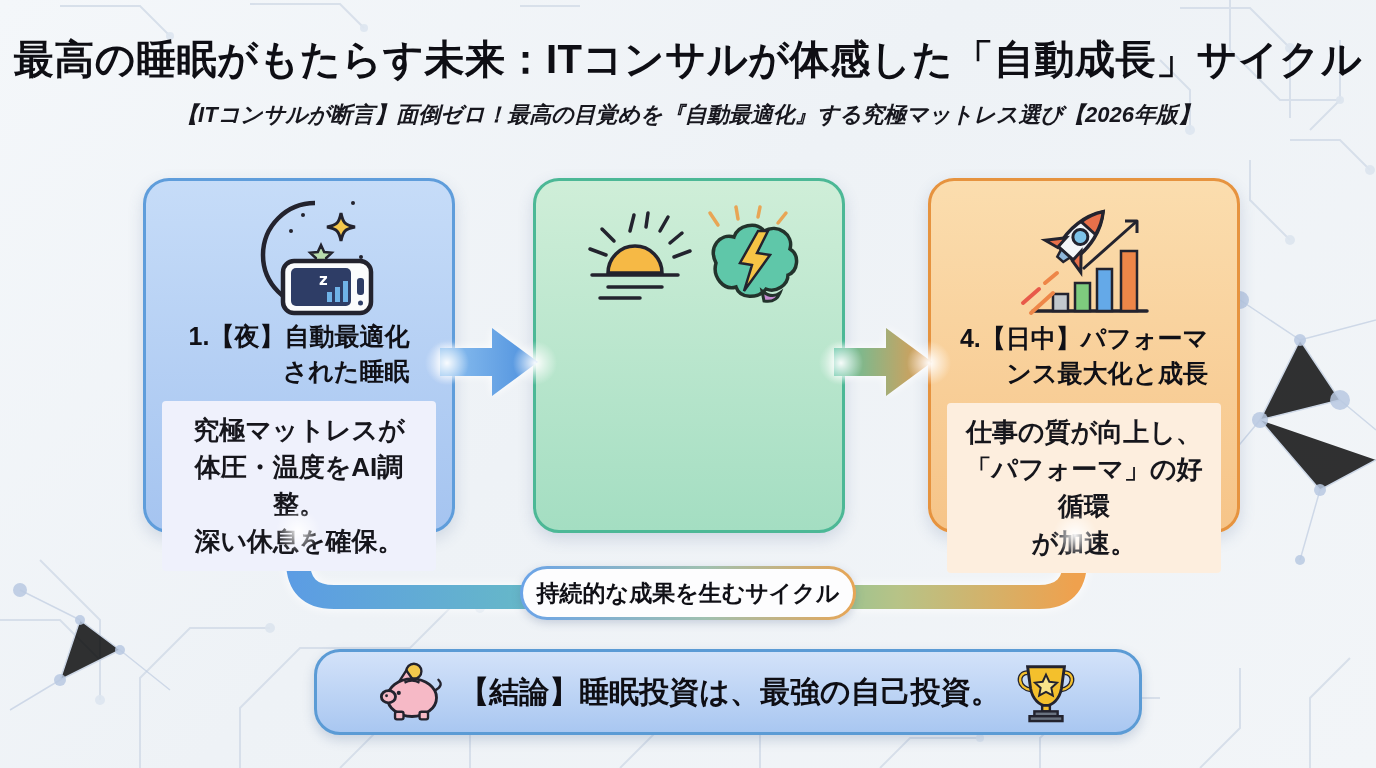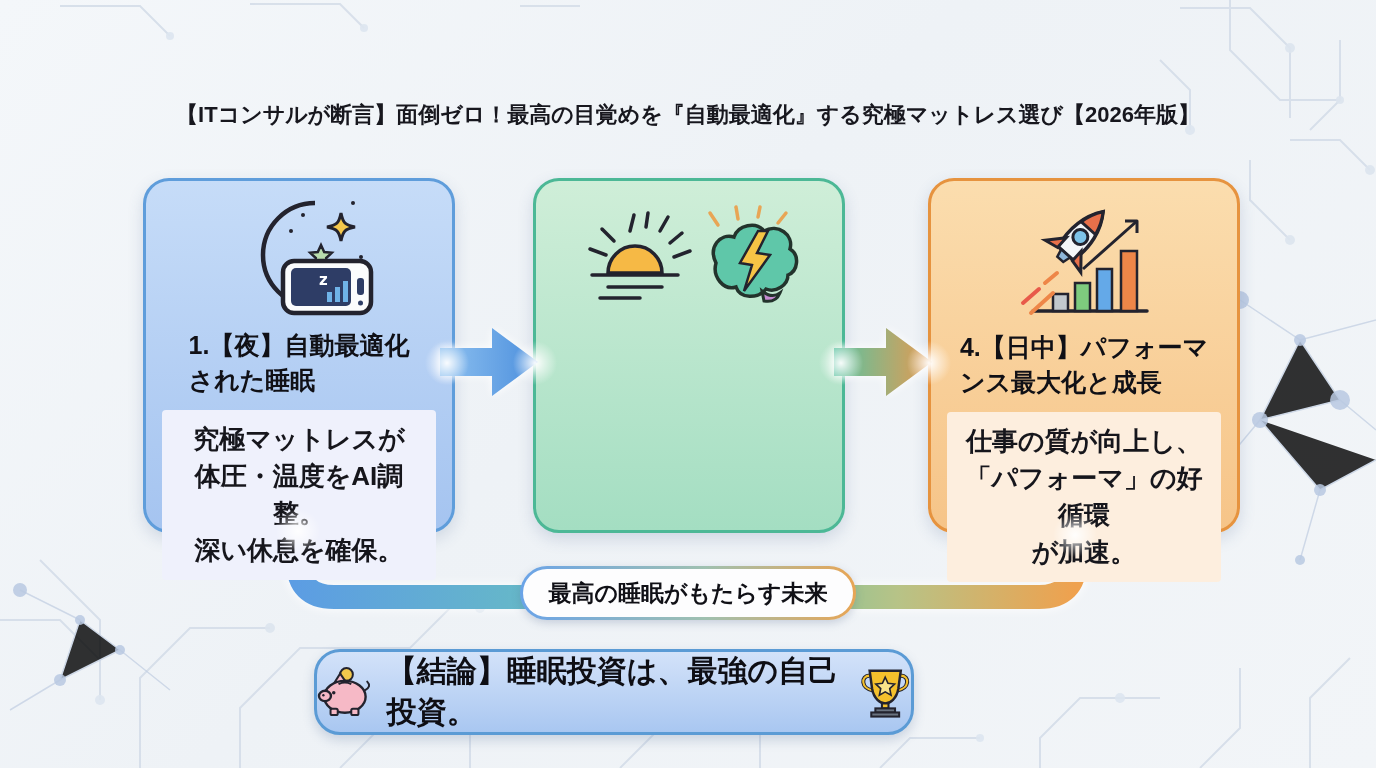--- a/index.html
+++ b/index.html
@@ -5,32 +5,32 @@
   html,body{margin:0;padding:0;}
   body{font-family:"Liberation Sans","DejaVu Sans",sans-serif;}
   .stage{position:relative;width:1376px;height:768px;overflow:hidden;
          background:linear-gradient(135deg,#f4f7fa 0%,#eef2f6 45%,#f2f5f8 100%);}
   .bg-svg{position:absolute;left:0;top:0;z-index:0;pointer-events:none;}
 
   
   .title{position:absolute;left:0;top:32px;width:100%;text-align:center;z-index:2;
          font-size:40px;font-weight:900;color:#0e0e14;letter-spacing:.5px;}
   .subtitle{position:absolute;left:0;top:100px;width:100%;text-align:center;z-index:2;
-         font-size:22px;font-weight:800;color:#17171e;}
+         font-size:22px;font-weight:800;color:#17171e;font-style:italic;}
 
   
   .card{position:absolute;top:178px;width:312px;height:355px;border-radius:26px;z-index:2;
         box-sizing:border-box;display:flex;flex-direction:column;align-items:center;
         box-shadow:0 6px 16px rgba(60,90,140,.18);}
   .card1{left:143px;border:3px solid #5f9ddb;background:linear-gradient(180deg,#c6dcf8 0%,#a5c4f0 100%);}
   .card2{left:533px;border:3px solid #4cb896;background:linear-gradient(180deg,#cfeed8 0%,#a4dec2 100%);}
   .card3{left:928px;border:3px solid #e6933f;background:linear-gradient(180deg,#fbddae 0%,#f6c488 100%);}
   .card-icon{height:124px;margin-top:14px;display:flex;align-items:center;justify-content:center;gap:10px;}
-  .card-title{font-size:25px;font-weight:800;color:#101016;text-align:left;line-height:1.38;
-        white-space:pre-line;margin-top:11px;}
+  .card-title{font-size:25px;font-weight:800;color:#101016;text-align:right;line-height:1.38;
+        white-space:pre-line;margin-top:2px;}
   .card-body{margin-top:13px;width:274px;box-sizing:border-box;border-radius:4px;
         padding:11px 17px;font-size:26px;font-weight:700;color:#16161c;text-align:center;
         line-height:1.42;white-space:pre-line;}
   .card1 .card-body{background:#eff1fc;}
   .card2 .card-body{background:#ecf7ef;}
   .card3 .card-body{background:#fdeede;}
 
   
   .flow-arrow{position:absolute;top:322px;z-index:3;filter:drop-shadow(0 0 5px rgba(255,255,255,.95));}
   .flow-arrow.a1{left:440px;}
@@ -43,21 +43,21 @@
 
   .cycle-pill{position:absolute;left:520px;top:566px;width:336px;height:54px;z-index:5;
         border-radius:27px;padding:3px;box-sizing:border-box;
         background:linear-gradient(90deg,#6aa3e8 0%,#9fc0b0 55%,#e8a555 100%);
         box-shadow:0 3px 8px rgba(80,100,140,.25);}
   .cycle-pill-inner{width:100%;height:100%;border-radius:24px;background:#fdfdfe;
         display:flex;align-items:center;justify-content:center;
         font-size:23px;font-weight:800;color:#101016;}
 
   
-  .conclusion{position:absolute;left:314px;top:649px;width:600px;height:86px;z-index:2;
+  .conclusion{position:absolute;left:314px;top:649px;width:828px;height:86px;z-index:2;
         border-radius:26px;border:3px solid #5b9bd5;box-sizing:border-box;
         background:linear-gradient(180deg,#d3e2f9 0%,#a9c7f1 100%);
         display:flex;align-items:center;justify-content:center;gap:14px;
         box-shadow:0 5px 12px rgba(60,90,140,.22);}
   .conclusion-text{font-size:30px;font-weight:900;color:#0e0e14;}
 </style>
 </head>
 <body>
 
 <div class="stage">
@@ -129,20 +129,21 @@
           <stop offset="0.32" stop-color="#66b8c8"></stop>
         <stop offset="0.55" stop-color="#5fc3a6"></stop>
           <stop offset="0.78" stop-color="#b7c387"></stop>
         <stop offset="1" stop-color="#efa14e"></stop>
       </linearGradient>
     </defs>
     <path d="M1075 520 L1075 561 Q1075 597 1039 597 L334 597 Q298 597 298 561 L298 545" fill="none" stroke="url(#cycleGrad)" stroke-width="24" stroke-linecap="round"></path>
     <polygon points="268,556 328,556 298,512" fill="#5b9ae6"></polygon>
   </svg>
 
+  <div class="title">最高の睡眠がもたらす未来：ITコンサルが体感した「自動成長」サイクル</div>
   <div class="subtitle">【ITコンサルが断言】面倒ゼロ！最高の目覚めを『自動最適化』する究極マットレス選び【2026年版】</div>
 
   <div class="card card1">
     <div class="card-icon">
       <svg width="156" height="122" viewBox="0 0 156 122">
         <path d="M94 8 A50 50 0 1 0 94 112 A41 41 0 1 1 94 8 Z" fill="#f7fafd" stroke="#23232e" stroke-width="4.5"></path>
         <path d="M120 18 C122 28 124 30 134 32 C124 34 122 36 120 46 C118 36 116 34 106 32 C116 30 118 28 120 18 Z" fill="#f5c84c" stroke="#23232e" stroke-width="3"></path>
         <path d="M100 50 l3.2 7 7.6 .8 -5.6 5.2 1.5 7.6 -6.7 -3.8 -6.7 3.8 1.5 -7.6 -5.6 -5.2 7.6 -.8 Z" fill="#b9dcae" stroke="#23232e" stroke-width="2.5"></path>
         <g fill="#23232e">
             <circle cx="82" cy="20" r="2"></circle>
@@ -257,21 +258,21 @@
   </svg>
 
   <div class="glow" style="left:424px;top:340px;"></div>
   <div class="glow" style="left:512px;top:340px;"></div>
   <div class="glow" style="left:818px;top:340px;"></div>
   <div class="glow" style="left:906px;top:340px;"></div>
   <div class="glow" style="left:1052px;top:512px;"></div>
   <div class="glow" style="left:275px;top:508px;"></div>
 
   <div class="cycle-pill">
-    <div class="cycle-pill-inner">最高の睡眠がもたらす未来</div>
+    <div class="cycle-pill-inner">持続的な成果を生むサイクル</div>
   </div>
 
   <div class="conclusion">
     <svg width="66" height="62" viewBox="0 0 70 64">
       <circle cx="37" cy="10" r="8" fill="#f2c84c" stroke="#23232e" stroke-width="2.5"></circle>
       <path d="M22 20 L29 9 L36 19 Z" fill="#f6b9c6" stroke="#23232e" stroke-width="2.5"></path>
       <ellipse cx="35" cy="38" rx="26" ry="20" fill="#f6b9c6" stroke="#23232e" stroke-width="3"></ellipse>
       <ellipse cx="10" cy="37" rx="7.5" ry="6.5" fill="#f6b9c6" stroke="#23232e" stroke-width="3"></ellipse>
       <rect x="17" y="53" width="9" height="8" rx="2" fill="#f6b9c6" stroke="#23232e" stroke-width="2.5"></rect>
       <rect x="43" y="53" width="9" height="8" rx="2" fill="#f6b9c6" stroke="#23232e" stroke-width="2.5"></rect>

